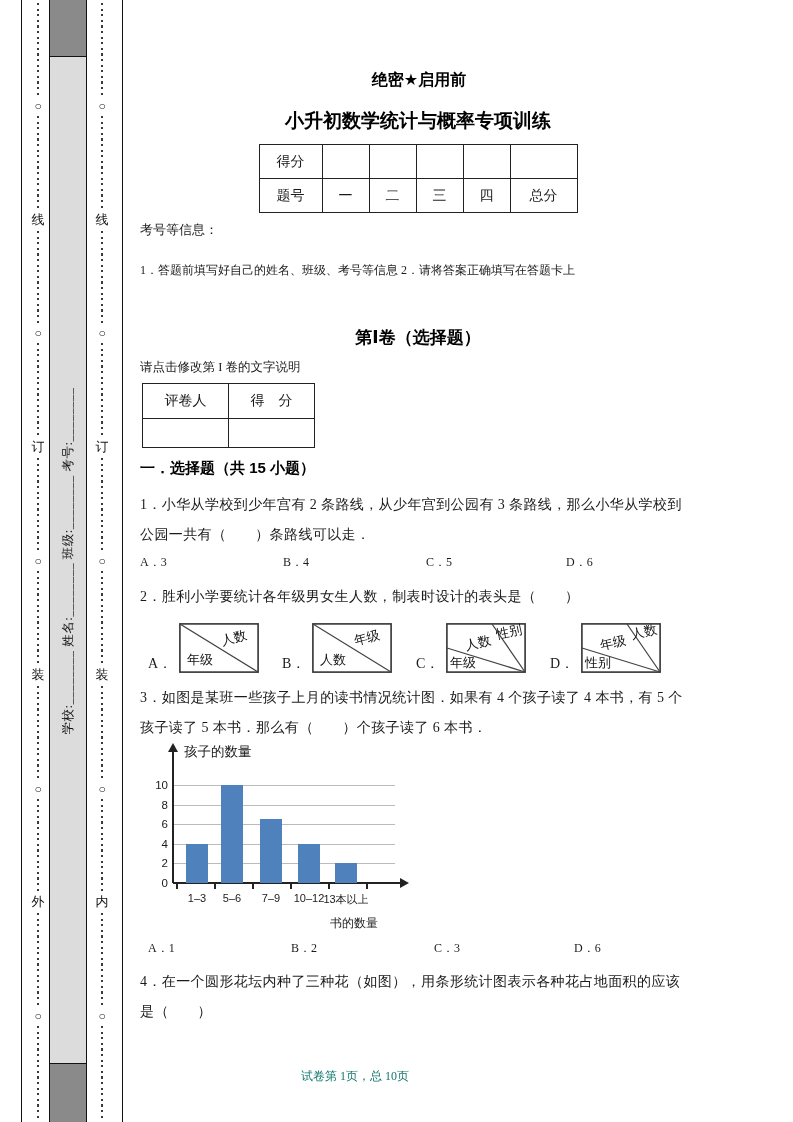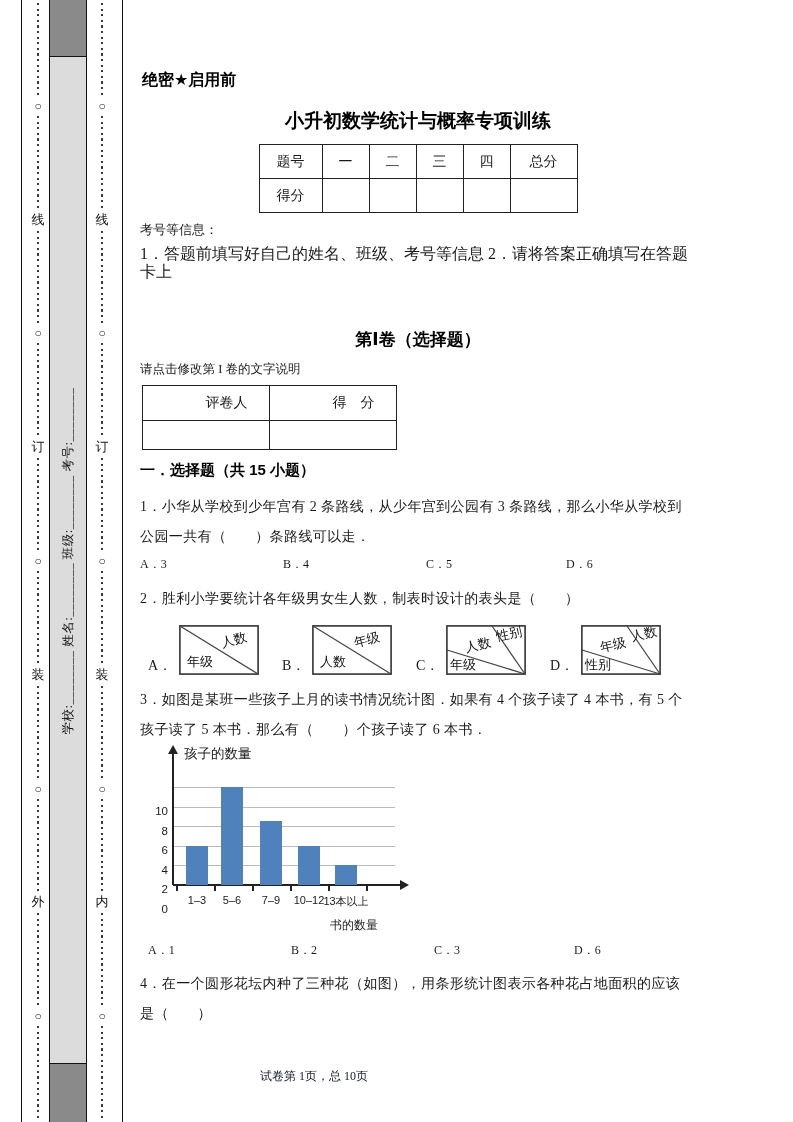--- a/index.html
+++ b/index.html
@@ -21,37 +21,37 @@
   .gray-top{position:absolute;top:0;left:0;right:0;height:56px;background:#8a8a8a;
             border-bottom:1.5px solid #111;}
   .gray-bottom{position:absolute;bottom:0;left:0;right:0;height:58px;background:#8a8a8a;
             border-top:1.5px solid #111;}
   .seal-fields{position:absolute;left:50%;top:50%;white-space:nowrap;font-size:12.5px;
             letter-spacing:.5px;color:#111;transform:translate(-50%,-50%) rotate(-90deg);}
 
   
   .content{position:absolute;left:140px;top:0;width:556px;}
   .top-secret{margin:70px 0 0 2px;font-weight:bold;font-size:16px;line-height:20px;
-              font-family:"Liberation Sans","DejaVu Sans",sans-serif;color:#000;}
+              font-family:"Liberation Sans","DejaVu Sans",sans-serif;color:#000;text-align:center;}
   .doc-title{margin-top:18px;text-align:center;font-weight:bold;font-size:19px;line-height:26px;
               font-family:"Liberation Sans","DejaVu Sans",sans-serif;color:#000;}
   .score-table{margin:10px auto 0;border-collapse:collapse;}
   .score-table td{border:1.6px solid #222;height:33px;text-align:center;font-size:14px;padding:0;}
   .score-table td:nth-child(1){width:62px;}
   .score-table td:nth-child(2),.score-table td:nth-child(3),
   .score-table td:nth-child(4),.score-table td:nth-child(5){width:46px;}
   .score-table td:nth-child(6){width:66px;}
   .notes-title{margin-top:8px;font-size:13px;line-height:17px;}
-  .notes-line{margin-top:7px;font-size:16px;line-height:18px;}
+  .notes-line{margin-top:23px;font-size:12px;line-height:18px;}
   .part1-heading{margin-top:48px;text-align:center;font-weight:bold;font-size:17px;line-height:22px;
               font-family:"Liberation Sans","DejaVu Sans",sans-serif;color:#000;}
   .edit-hint{margin-top:11px;font-size:12.5px;line-height:15px;cursor:pointer;}
   .grader-table{margin:8px 0 0 2px;border-collapse:collapse;}
   .grader-table td{border:1.7px solid #222;width:85px;text-align:center;font-size:14px;padding:0;}
-  .grader-table tr:first-child td{height:34px;padding-left:41px;}
+  .grader-table tr:first-child td{height:34px;}
   .grader-table tr:last-child td{height:28px;}
   .section-heading{margin-top:10px;font-weight:bold;font-size:15px;line-height:19px;
               font-family:"Liberation Sans","DejaVu Sans",sans-serif;color:#000;}
   .q-text{margin:13px 0 0 0;width:552px;font-size:14px;line-height:30px;letter-spacing:.4px;}
   .options-row{display:flex;margin-top:3px;font-size:12px;line-height:18px;}
   .options-row span{display:inline-block;}
   .options-row span:nth-child(1){width:143px;}
   .options-row span:nth-child(2){width:143px;}
   .options-row span:nth-child(3){width:140px;}
   .q3-opts{padding-left:8px;}
@@ -71,27 +71,27 @@
   .chart .yarrow{position:absolute;left:18px;top:0;width:0;height:0;
         border-left:5px solid transparent;border-right:5px solid transparent;
         border-bottom:9px solid #222;}
   .chart .xaxis{position:absolute;left:23px;top:139px;width:228px;height:2px;background:#222;}
   .chart .xarrow{position:absolute;left:250px;top:135px;width:0;height:0;
         border-top:5px solid transparent;border-bottom:5px solid transparent;
         border-left:9px solid #222;}
   .chart .grid{position:absolute;left:23px;width:222px;height:1px;background:#bbb;}
   .chart .bar{position:absolute;width:22px;}
   .chart .ytick{position:absolute;left:-2px;width:20px;text-align:right;font-size:11.5px;
-        line-height:14px;font-family:"Liberation Sans","DejaVu Sans",sans-serif;margin-top:24px;}
+        line-height:14px;font-family:"Liberation Sans","DejaVu Sans",sans-serif;}
   .chart .xtickmark{position:absolute;top:141px;width:1.5px;height:5px;background:#222;}
   .chart .xcat{position:absolute;top:149px;font-size:11px;white-space:nowrap;
         transform:translateX(-50%);font-family:Liberation Sans, sans-serif;}
 
-  .footer{position:absolute;top:1068px;left:260px;width:190px;
-          font-size:12px;color:#0f172a;}
+  .footer{position:absolute;top:1068px;left:260px;width:190px;text-align:center;
+          font-size:12px;color:#0f766e;}
 </style>
 </head>
 <body>
 
 <div class="page">
 
   <div class="seal-vline vline-left"></div>
   <div class="seal-col outer-col">
       <i class="dots"></i>
       <i class="seal-circle">○</i>
@@ -143,34 +143,34 @@
 
   <div class="content">
 
     <div class="top-secret">绝密★启用前</div>
 
     <div class="doc-title">小升初数学统计与概率专项训练</div>
 
     <table class="score-table">
       <tbody>
           <tr>
+        <td>得分</td>
+        <td></td>
+        <td></td>
+        <td></td>
+        <td></td>
+        <td></td>
+      </tr>
+      <tr>
         <td>题号</td>
         <td>一</td>
         <td>二</td>
         <td>三</td>
         <td>四</td>
         <td>总分</td>
-      </tr>
-      <tr>
-        <td>得分</td>
-        <td></td>
-        <td></td>
-        <td></td>
-        <td></td>
-        <td></td>
       </tr>
     </tbody>
       </table>
 
     <div class="notes-title">考号等信息：</div>
     <div class="notes-line">1．答题前填写好自己的姓名、班级、考号等信息 2．请将答案正确填写在答题卡上</div>
 
     <div class="part1-heading">第Ⅰ卷（选择题）</div>
     <div class="edit-hint">请点击修改第 I 卷的文字说明</div>
 

